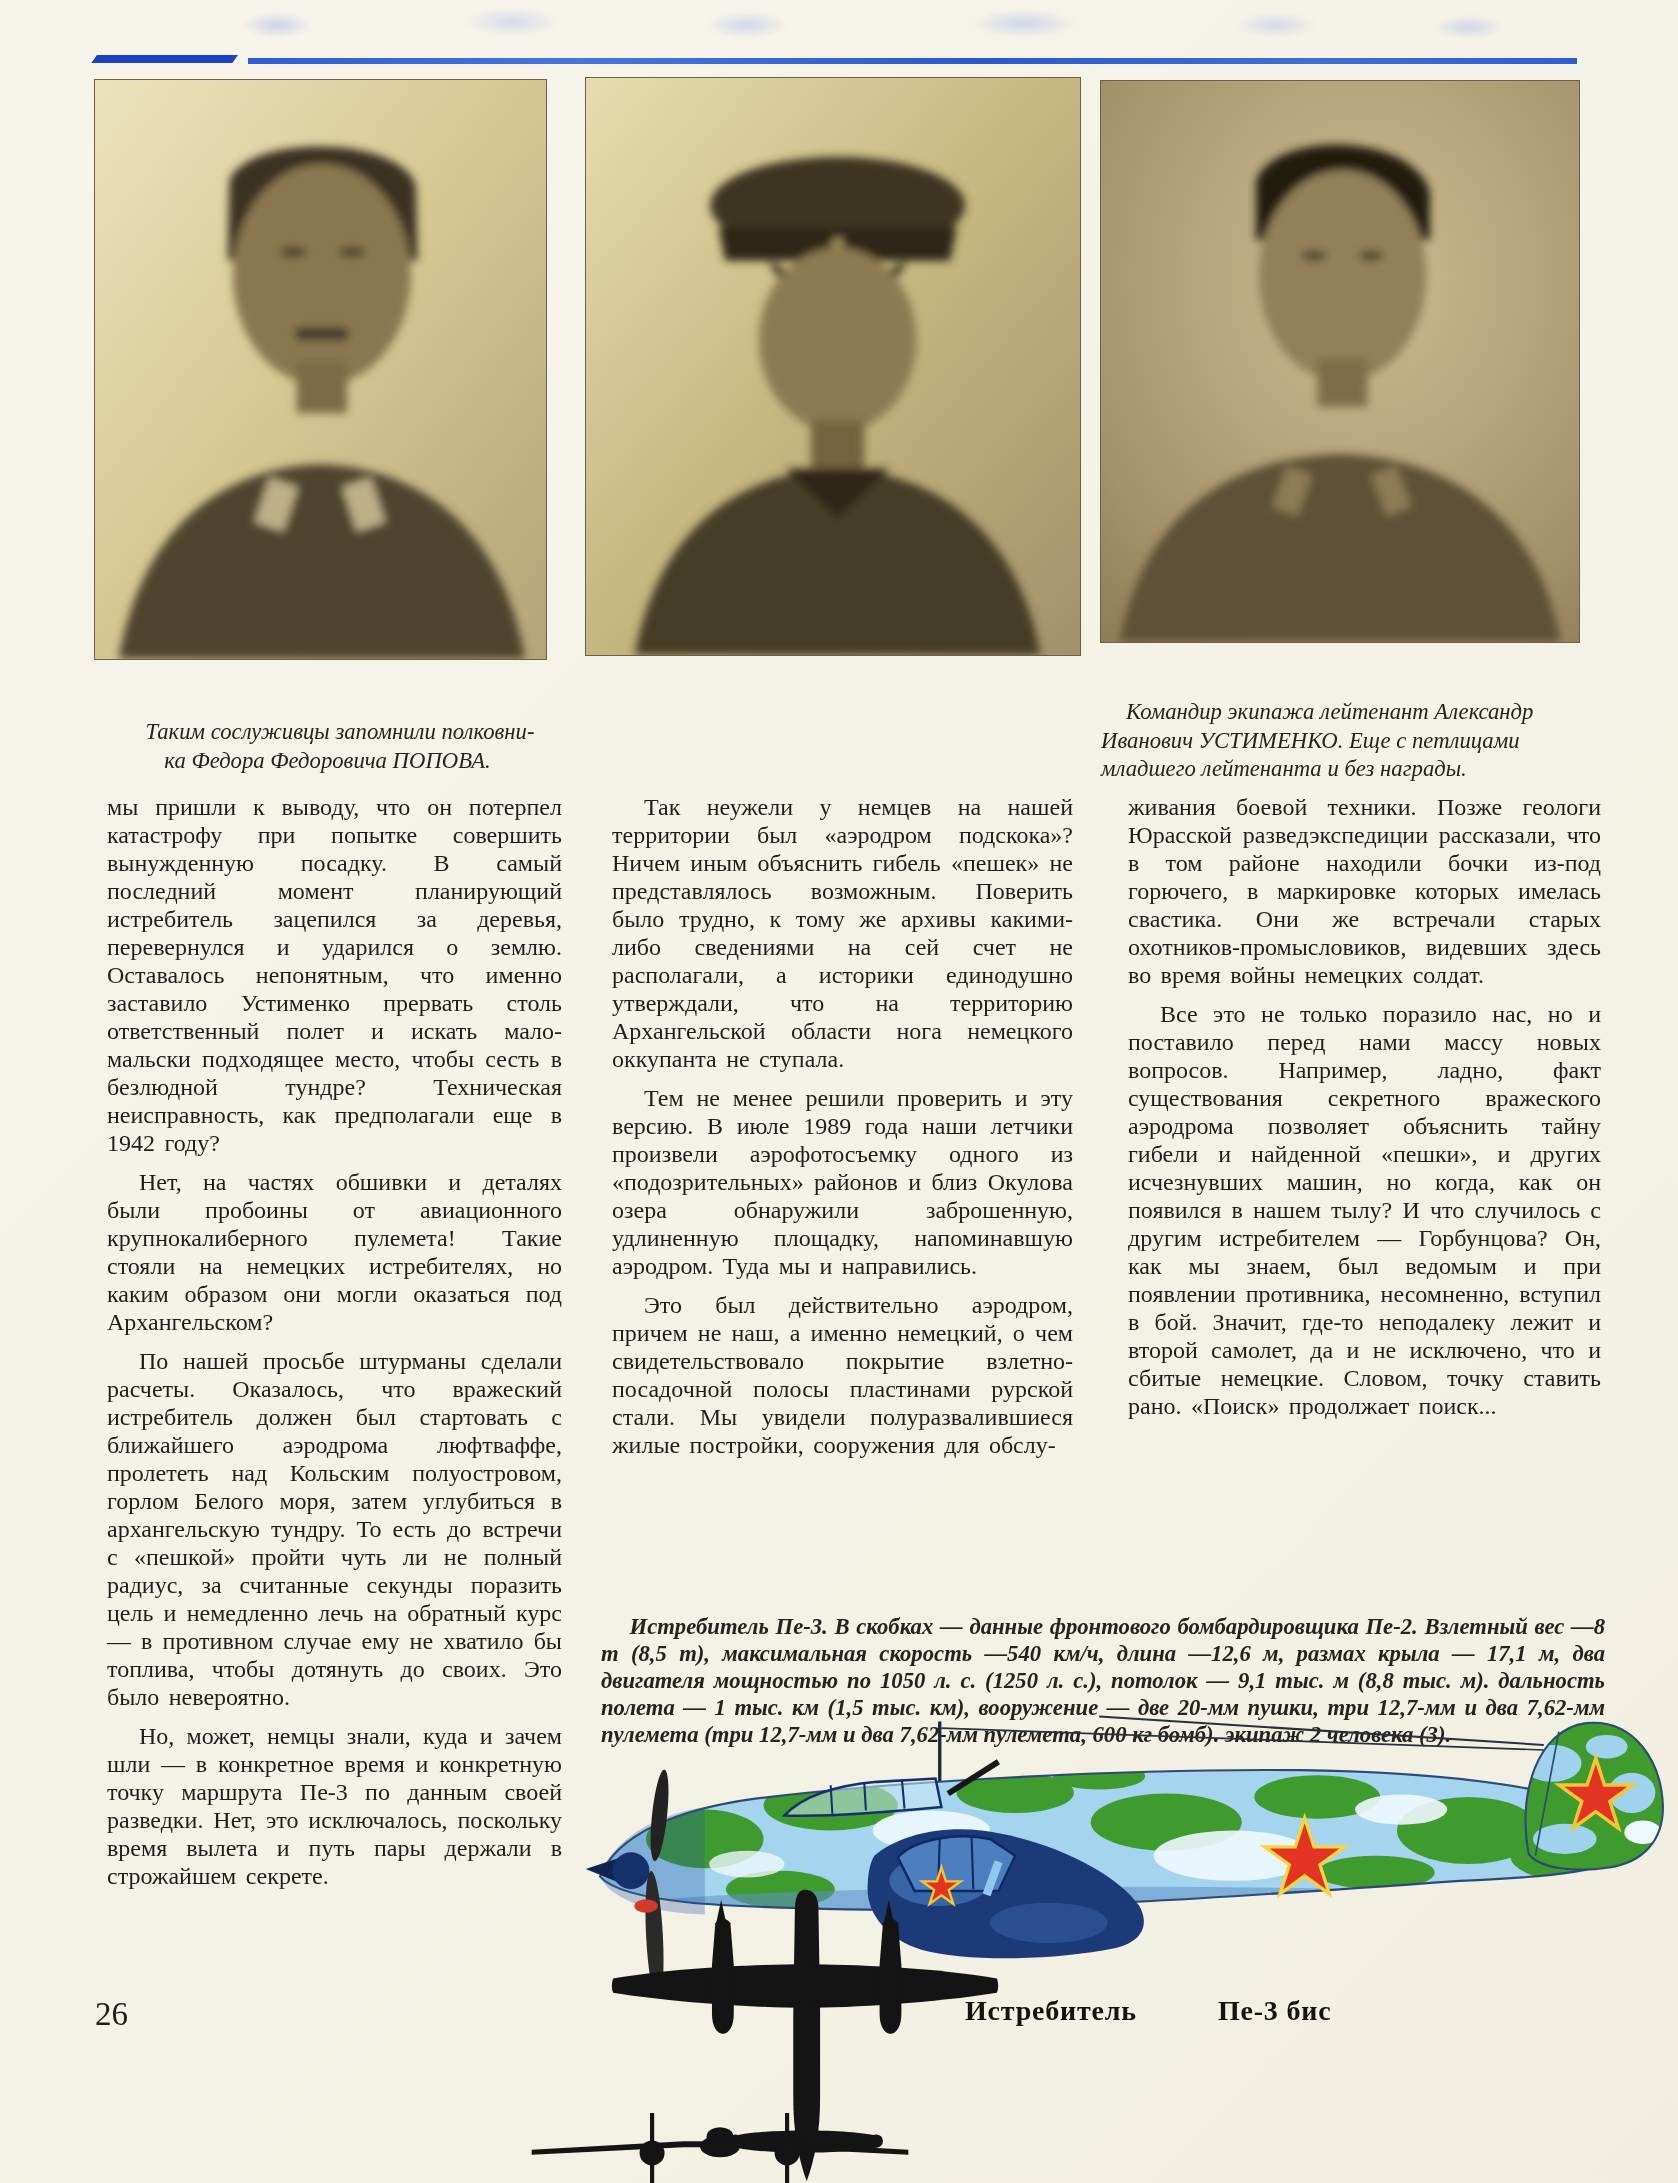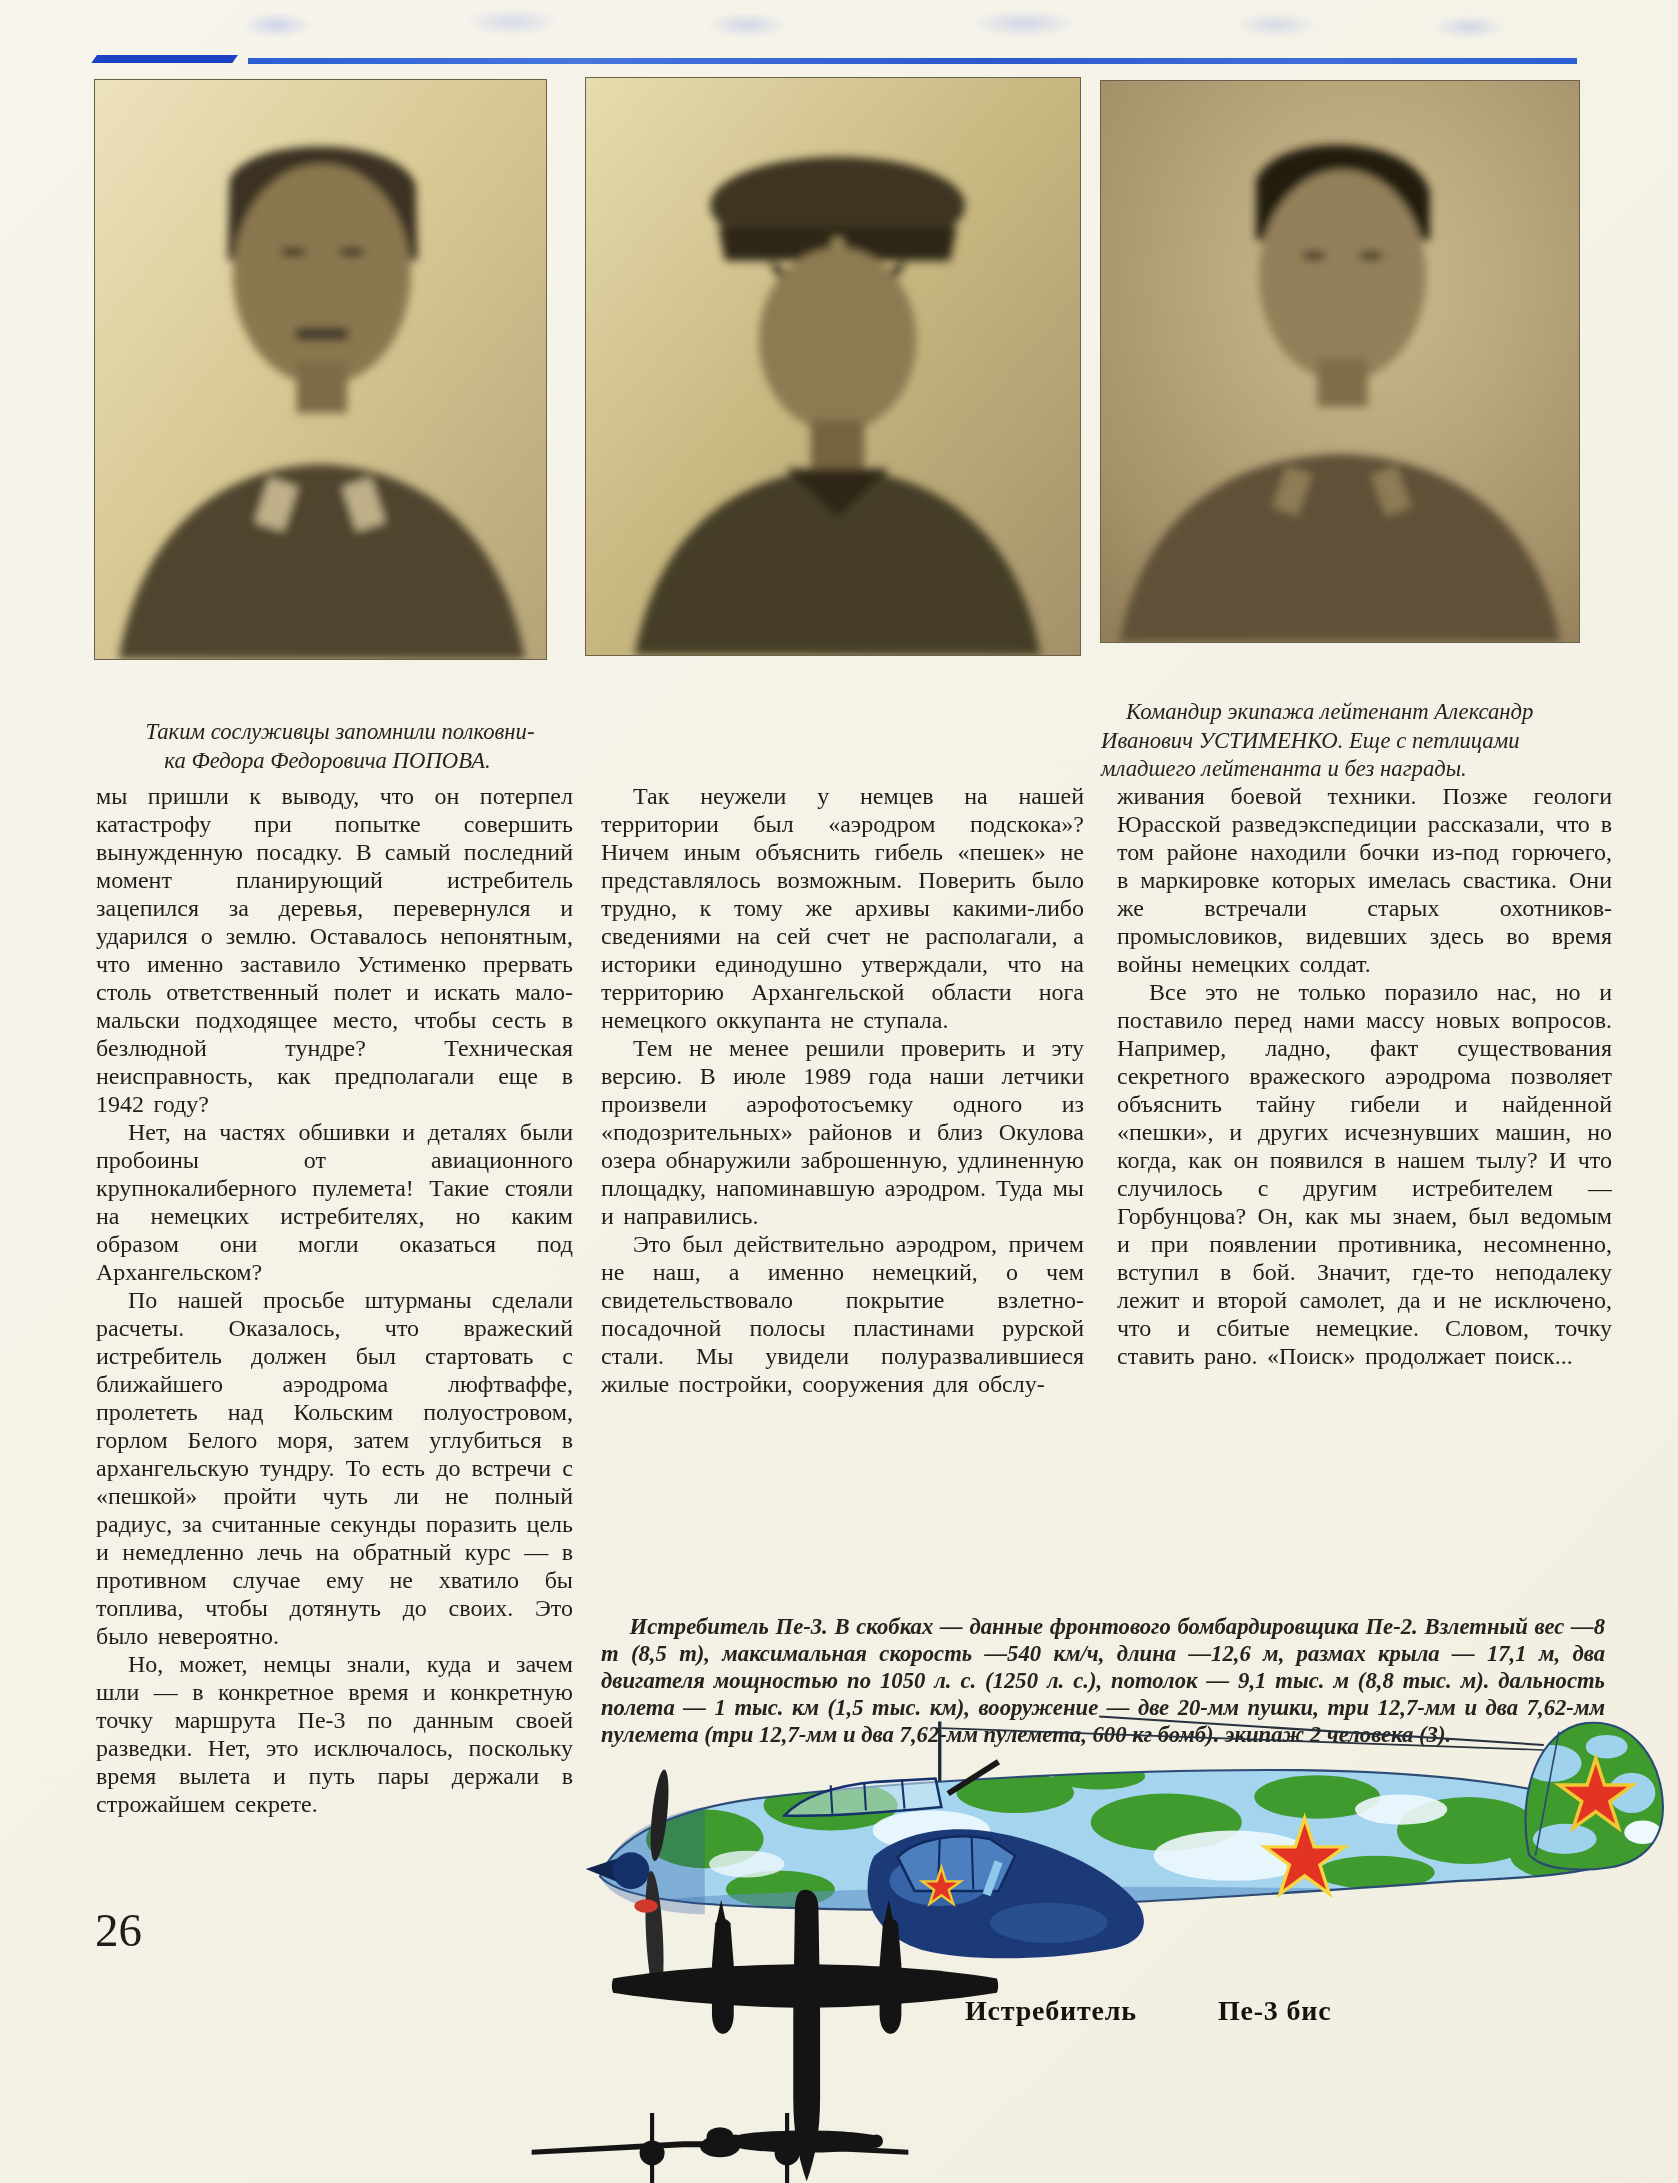--- a/index.html
+++ b/index.html
@@ -30,32 +30,32 @@
   .cap{position:absolute;font-style:italic;font-size:22.7px;line-height:28.5px;color:#24231f;}
   .cap1{left:99px;top:718px;width:457px;text-align:center;}
   .cap2{left:592px;top:718px;width:470px;}
   .cap3{left:1101px;top:698px;width:477px;}
   .cap-line{white-space:nowrap;}
   .cap-line.first{text-indent:25px;}
   .col{position:absolute;font-size:24px;line-height:28px;text-align:justify;word-spacing:3.4px;overflow:hidden;}
   .col1{left:96px;top:782px;width:477px;height:1249px;}
   .col2{left:601px;top:782px;width:483px;height:829px;}
   .col3{left:1117px;top:782px;width:495px;height:829px;}
-  .para{margin:0;text-indent:32px;}
+  .para{margin:11px;text-indent:32px;}
   .para.cont{text-indent:0;}
   .spec{position:absolute;left:601px;top:1613px;width:1004px;height:169px;overflow:hidden;
     font-style:italic;font-weight:bold;font-size:22.7px;line-height:27px;text-align:justify;text-indent:28.5px;color:#24231f;}
   .plane-art{position:absolute;left:579px;top:1713px;width:1099px;height:277px;}
   .plane-art svg,.sil svg{display:block;width:100%;height:100%;}
   .sil{position:absolute;}
   .sil-top{left:608px;top:1888px;width:394px;height:295px;}
   .sil-front{left:527px;top:2113px;width:386px;height:70px;}
   .plane-label{position:absolute;left:965px;top:1995px;width:554px;display:flex;gap:81px;
     font-weight:bold;font-size:28px;letter-spacing:0.8px;color:#14130f;}
-  .page-num{position:absolute;left:95px;top:1903px;font-size:47px;color:#1f1e1c;}
+  .page-num{position:absolute;left:95px;top:1996px;font-size:33px;color:#1f1e1c;}
 </style>
 </head>
 <body>
 
 <div class="page">
 
   <div class="ghost"></div>
   <div class="rule rule-a"></div>
   <div class="rule rule-b"></div>
 

